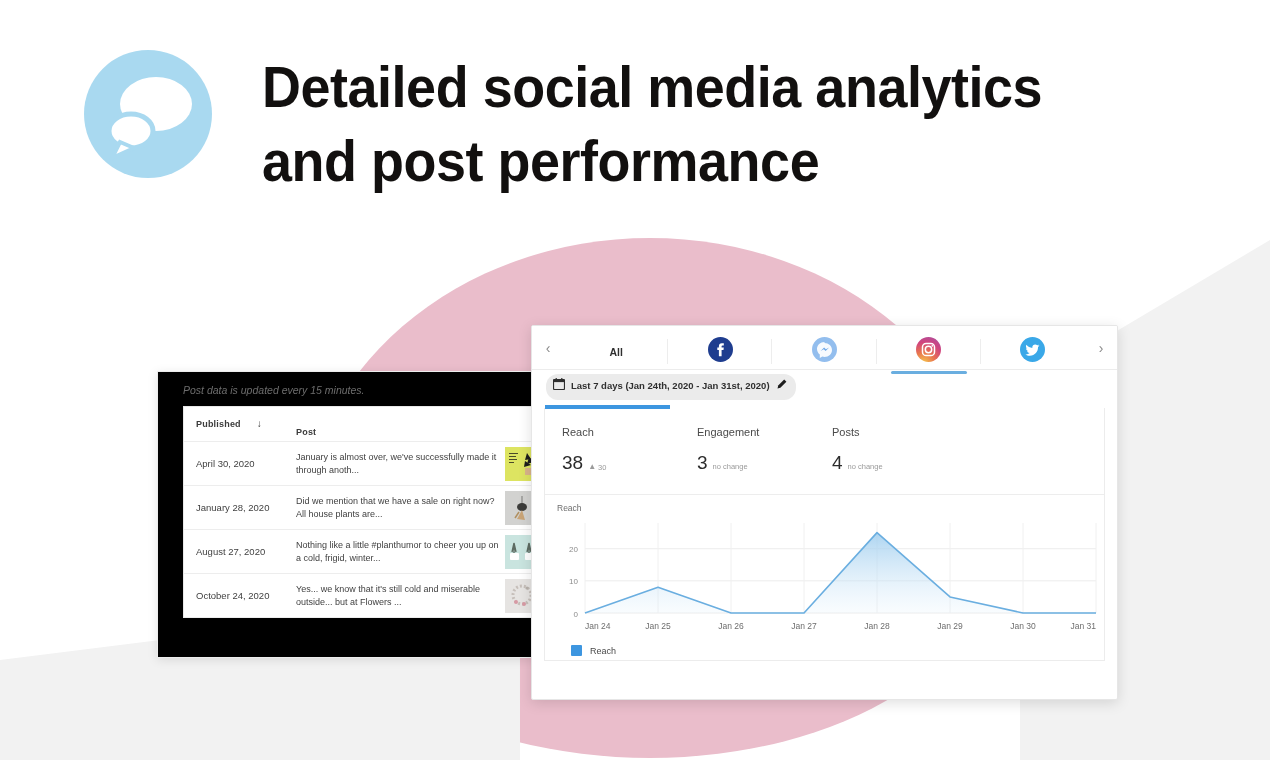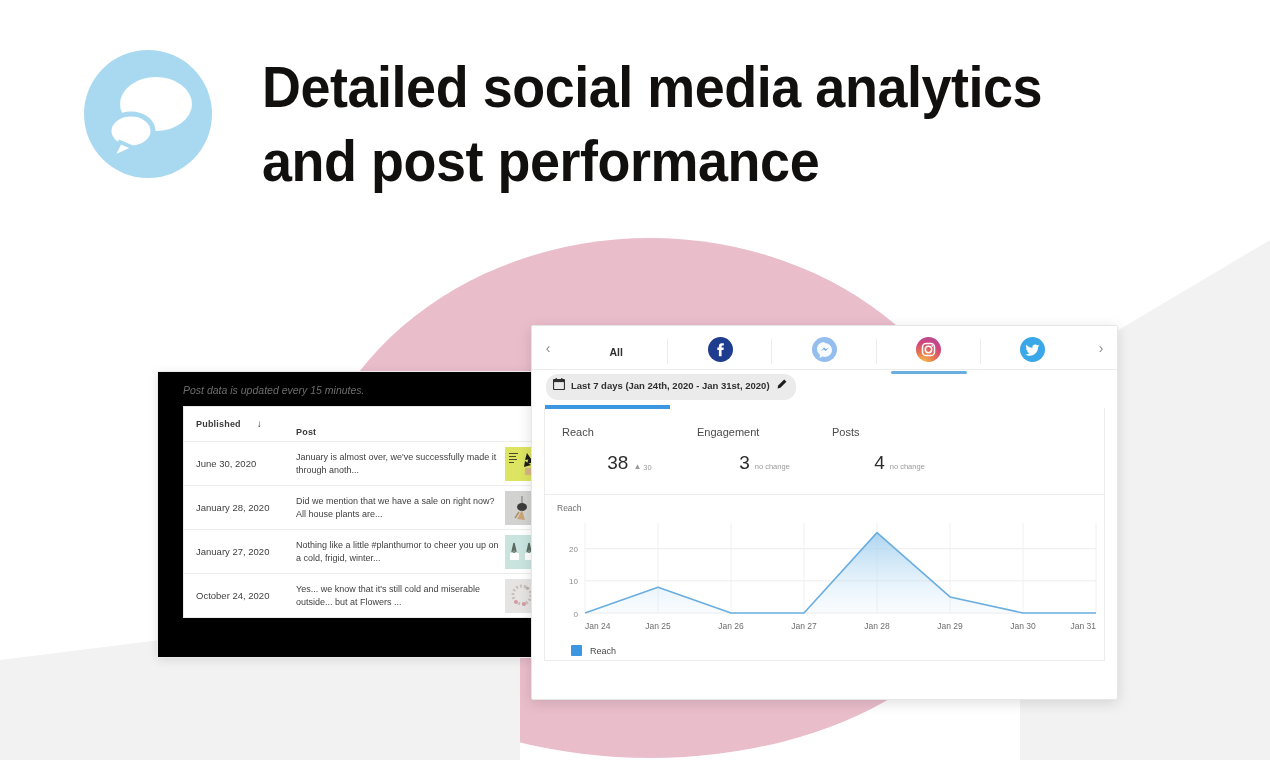--- a/index.html
+++ b/index.html
@@ -89,21 +89,21 @@
     display:inline-flex;align-items:center;gap:6px;
     background:#ebebeb;border-radius:12px;padding:4px 9px 8px 7px;
     font-size:9.5px;color:#2f2f2f;font-weight:bold;
   }
   .pencil{font-size:10px;line-height:1;}
   .panel{margin:4px 12px 0 12px;border:1px solid #ececec;border-top:none;position:relative;}
   .panel-accent{position:absolute;left:0;top:-3px;width:125px;height:4px;background:#3d96e0;}
   .metrics{display:flex;padding:18px 0 20px 17px;border-bottom:1px solid #ededed;}
   .metric{width:135px;}
   .metric-label{font-size:11px;color:#4a4a4a;margin-bottom:14px;}
-  .metric-value{display:flex;align-items:baseline;gap:5px;justify-content:center;}
+  .metric-value{display:flex;align-items:baseline;gap:5px;}
   .metric-num{font-size:19px;color:#2c2c2c;}
   .metric-delta{font-size:7.5px;color:#9a9a9a;display:flex;align-items:center;gap:2px;}
   .caret-up{font-size:8px;line-height:1;color:#9a9a9a;}
   .chart-wrap{padding:8px 10px 4px 12px;}
   .chart-title{font-size:8.5px;color:#6e6e6e;margin-bottom:2px;}
   .chart-svg{display:block;}
   .legend{display:flex;align-items:center;gap:8px;padding:10px 0 0 14px;}
   .legend-swatch{width:11px;height:11px;background:#3d96e0;border-radius:1px;}
   .legend-text{font-size:9px;color:#4a4a4a;}
 </style>
@@ -136,21 +136,21 @@
   <div class="posts-table">
     <div class="pt-head">
       <div class="th th-published">
         <span>Published</span>
         <span class="sort-arrow">↓</span>
       </div>
       <div class="th th-post">Post</div>
     </div>
 
     <div class="pt-row">
-      <div class="pt-date">June 30, 2020</div>
+      <div class="pt-date">April 30, 2020</div>
       <div class="pt-text">January is almost over, we've successfully made it through anoth...</div>
       <div class="pt-thumb">
         <svg width="34" height="34" viewBox="0 0 34 34">
           <rect width="34" height="34" fill="#dde461"></rect>
           <rect x="4" y="6" width="9" height="1" fill="#4a4a2a"></rect>
           <rect x="4" y="9" width="7" height="1" fill="#4a4a2a"></rect>
           <rect x="4" y="12" width="8" height="1" fill="#4a4a2a"></rect>
           <rect x="4" y="15" width="5" height="1" fill="#4a4a2a"></rect>
           <path d="M22 6 L26 12 L20 13 Z" fill="#1d1d1d"></path>
           <path d="M24 10 L29 15 L22 17 Z" fill="#1d1d1d"></path>
@@ -168,21 +168,21 @@
           <rect width="34" height="34" fill="#d2d2d0"></rect>
           <path d="M17 5 L17 14" stroke="#7a7a78" stroke-width="1"></path>
           <ellipse cx="17" cy="16" rx="5" ry="4" fill="#3c3c3a"></ellipse>
           <path d="M17 19 L12 28 L20 29 Z" fill="#c9a477"></path>
           <path d="M14 21 L10 27" stroke="#b09060" stroke-width="1.5"></path>
         </svg>
       </div>
     </div>
 
     <div class="pt-row">
-      <div class="pt-date">January 27, 2020</div>
+      <div class="pt-date">August 27, 2020</div>
       <div class="pt-text">Nothing like a little #planthumor to cheer you up on a cold, frigid, winter...</div>
       <div class="pt-thumb">
         <svg width="34" height="34" viewBox="0 0 34 34">
           <rect width="34" height="34" fill="#c9e4df"></rect>
           <path d="M9 8 L7 17 M9 8 L11 17 M9 9 L9 18" stroke="#5d6b62" stroke-width="1.4"></path>
           <rect x="5" y="18" width="9" height="7" rx="1" fill="#ffffff"></rect>
           <path d="M24 8 L22 17 M24 8 L26 17 M24 9 L24 18" stroke="#5d6b62" stroke-width="1.4"></path>
           <rect x="20" y="18" width="9" height="7" rx="1" fill="#ffffff"></rect>
         </svg>
       </div>

